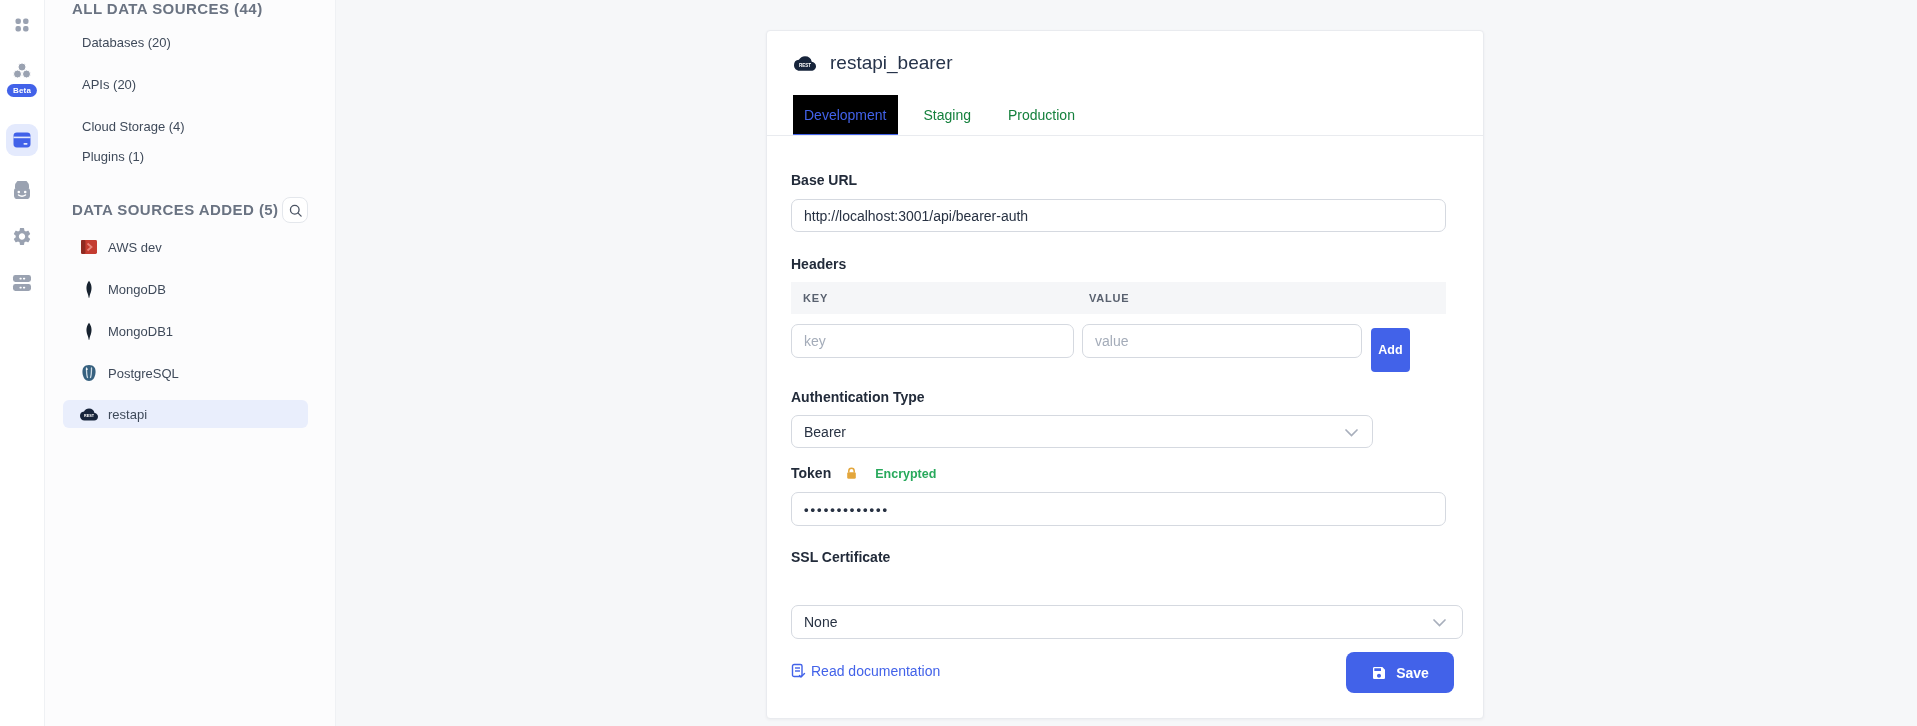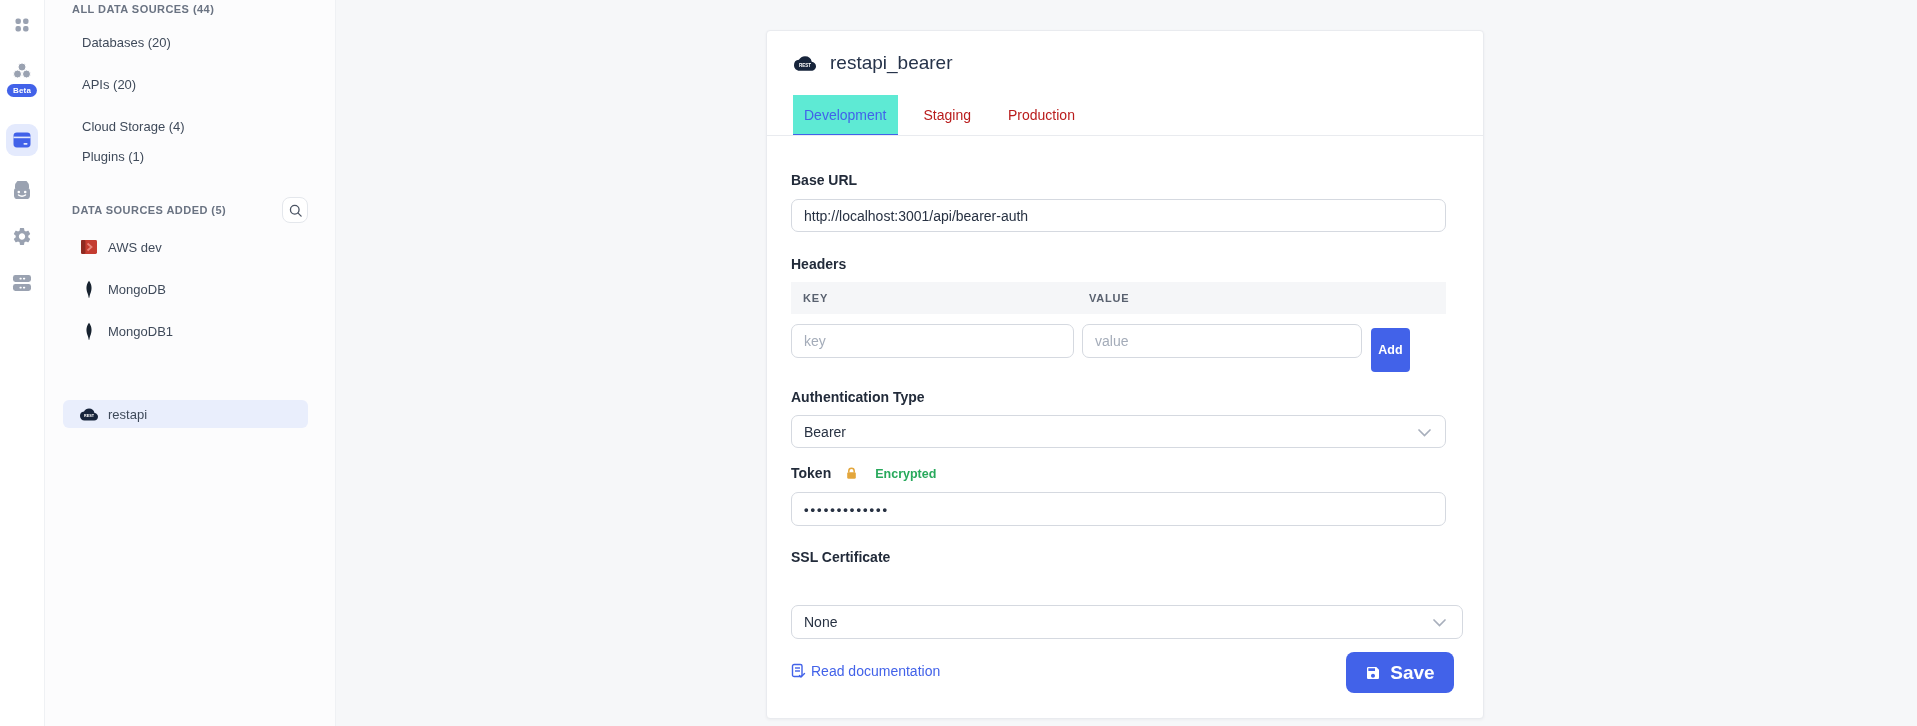--- a/index.html
+++ b/index.html
@@ -15,41 +15,41 @@
   .rail { position:absolute; left:0; top:0; width:45px; height:726px; background:#FFFFFF;
           border-right:1px solid #EFF1F4; z-index:3; }
   .rail-btn { position:absolute; left:50%; transform:translateX(-50%); display:flex;
               align-items:center; justify-content:center; cursor:pointer; }
   .rail-active { width:32px; height:32px; background:#E4EAFD; border-radius:9px; }
   .beta-pill { background:#4262E9; color:#fff; font-size:8px; font-weight:bold;
                padding:2px 6px; border-radius:8px; line-height:9px; letter-spacing:.2px; }
   
   .sidebar { position:absolute; left:45px; top:0; width:291px; height:726px;
              background:#FCFCFD; border-right:1px solid #EFF1F4; z-index:2; }
-  .sec-header { position:absolute; font-size:11px; font-weight:bold; color:#6A7382;
+  .sec-header { position:absolute; font-size:15px; font-weight:bold; color:#6A7382;
                 letter-spacing:.45px; line-height:14px; }
   .cat-item { position:absolute; left:37px; font-size:13px; color:#3F4A5A; line-height:20px; cursor:pointer; }
   .ds-row { position:absolute; left:18px; width:245px; height:28px; display:flex; align-items:center;
             padding-left:17px; gap:10px; border-radius:6px; cursor:pointer; }
   .ds-row.selected { background:#E9EEFC; }
   .ds-row .lbl { font-size:13px; color:#3F4A5A; }
   .icon16 { width:18px; height:18px; display:flex; align-items:center; justify-content:center; flex:0 0 18px; }
   .search-btn { position:absolute; left:237px; top:197px; width:26px; height:26px; background:#fff;
                 border:1px solid #E4E7EC; border-radius:8px; display:flex; align-items:center;
                 justify-content:center; cursor:pointer; }
   
   .card { position:absolute; left:766px; top:30px; width:718px; height:689px; background:#fff;
           border:1px solid #E9EBEF; border-radius:4px; box-shadow:0 1px 3px rgba(30,40,60,.05); }
   .card-title-row { position:absolute; left:27px; top:19px; height:26px; display:flex;
                     align-items:center; gap:14px; }
   .card-title { font-size:19px; font-weight:500; color:#26334A; }
   .tabs { position:absolute; left:26px; top:64px; display:flex; }
   .tab { height:41px; padding:0 11px; display:flex; align-items:center; font-size:14px;
-         color:#b91c1c; margin-right:15px; cursor:pointer; border-bottom:2px solid transparent; }
-  .tab.active { background:#5eead4; color:#4262E9; border-bottom:2px solid #4262E9; }
+         color:#15803d; margin-right:15px; cursor:pointer; border-bottom:2px solid transparent; }
+  .tab.active { background:#000000; color:#4262E9; border-bottom:2px solid #4262E9; }
   .tabs-divider { position:absolute; left:0; right:0; top:104px; height:1px; background:#E9EBEF; }
   .flabel { position:absolute; left:24px; font-size:14px; font-weight:bold; color:#222B3A; line-height:17px; }
   .tinput { position:absolute; left:24px; height:33px; border:1px solid #D5D9E0; border-radius:7px;
             background:#fff; font-family:inherit; font-size:14px; color:#273142; padding:0 12px; outline:none; }
   .tinput::placeholder { color:#A4ACB9; }
   .khead { position:absolute; left:24px; top:251px; width:655px; height:32px; background:#F5F6F8;
            display:flex; align-items:center; }
   .khead span { font-size:11px; font-weight:bold; color:#59616F; letter-spacing:.8px; }
   .khead .k { margin-left:12px; }
   .khead .v { position:absolute; left:298px; }
@@ -59,21 +59,21 @@
   .selectbox { position:absolute; left:24px; height:33px; border:1px solid #D5D9E0; border-radius:7px;
                background:#fff; display:flex; align-items:center; padding:0 12px; font-size:14px;
                color:#273142; cursor:pointer; }
   .selectbox .chev { position:absolute; right:14px; }
   .token-row { position:absolute; left:24px; top:434px; display:flex; align-items:center; }
   .enc-badge { font-size:12.5px; font-weight:bold; color:#28A95C; margin-left:17px; }
   .token-input { letter-spacing:2px; font-size:13px; font-weight:bold; }
   .doc-link { position:absolute; left:24px; top:632px; display:flex; align-items:center; gap:5px;
               color:#4262E9; font-size:14px; cursor:pointer; text-decoration:none; }
   .savebtn { position:absolute; right:29px; top:621px; width:108px; height:41px; background:#4262E9;
-             border:none; border-radius:8px; color:#fff; font-family:inherit; font-size:19px;
+             border:none; border-radius:8px; color:#fff; font-family:inherit; font-size:14px;
              font-weight:bold; display:flex; align-items:center; justify-content:center; gap:9px;
              cursor:pointer; }
 </style>
 </head>
 <body>
 
 <div class="rail">
   <div class="rail-btn" style="top:17px">
     <svg width="16" height="16" viewBox="0 0 16 16">
         <g fill="#9AA2B1">
@@ -174,20 +174,33 @@
   </div>
   <div class="ds-row" style="top:317px">
     <span class="icon16">
       <svg width="18" height="18" viewBox="0 0 18 18">
           <path d="M9 0.8 C5.6 5.2 5.6 10.4 9 16.6 C12.4 10.4 12.4 5.2 9 0.8 Z" fill="#17222F"></path>
           <line x1="9" y1="14" x2="9" y2="17.6" stroke="#17222F" stroke-width="1"></line>
         </svg>
     </span>
     <span class="lbl">MongoDB1</span>
   </div>
+  <div class="ds-row" style="top:359px">
+    <span class="icon16">
+      <svg width="18" height="18" viewBox="0 0 18 18">
+          <g>
+        <path d="M9 1 C14 1 16 4 15.5 9 C15 14 12.5 17 9 17 C5.5 17 3 14 2.5 9 C2 4 4 1 9 1 Z" fill="#37617F"></path>
+        <path d="M6.5 4 C6.5 8 6.5 11 7.5 13.5" stroke="#CFDCE6" stroke-width="1.3" fill="none" stroke-linecap="round"></path>
+        <path d="M11.5 4 C11.5 8 11.5 11 10.5 13.5" stroke="#CFDCE6" stroke-width="1.3" fill="none" stroke-linecap="round"></path>
+        <circle cx="6.8" cy="5.2" r="0.9" fill="#fff"></circle>
+      </g>
+        </svg>
+    </span>
+    <span class="lbl">PostgreSQL</span>
+  </div>
   <div class="ds-row selected" style="top:400px">
     <span class="icon16">
       <svg width="19" height="14" viewBox="0 0 24 17">
           <g>
         <path d="M19.35 7.04A7.49 7.49 0 0 0 12 1C9.11 1 6.6 2.64 5.35 5.04A5.99 5.99 0 0 0 0 11c0 3.31 2.69 6 6 6h13c2.76 0 5-2.24 5-5 0-2.64-2.05-4.78-4.65-4.96z" fill="#17243B"></path>
         <text x="12" y="12.6" font-size="5" font-weight="bold" fill="#fff" text-anchor="middle" font-family="Liberation Sans, sans-serif">REST</text>
       </g>
         </svg>
     </span>
     <span class="lbl">restapi</span>
@@ -219,21 +232,21 @@
   <div class="flabel" style="top:225px">Headers</div>
   <div class="khead">
     <span class="k">KEY</span>
     <span class="v">VALUE</span>
   </div>
   <input class="tinput" style="top: 293px; width: 283px; height: 34px;" placeholder="key">
   <input class="tinput" style="top: 293px; left: 315px; width: 280px; height: 34px;" placeholder="value">
   <button class="addbtn">Add</button>
 
   <div class="flabel" style="top:358px">Authentication Type</div>
-  <div class="selectbox" style="top:384px;width:655px">
+  <div class="selectbox" style="top:384px;width:582px">
     <span>Bearer</span>
     <span class="chev">
       <svg width="13" height="8" viewBox="0 0 13 8">
           <polyline points="1,1 6.5,6.5 12,1" fill="none" stroke="#A8AFBC" stroke-width="1.7" stroke-linecap="round"></polyline>
         </svg>
     </span>
   </div>
 
   <div class="token-row">
     <span class="flabel" style="position:static">Token</span>

